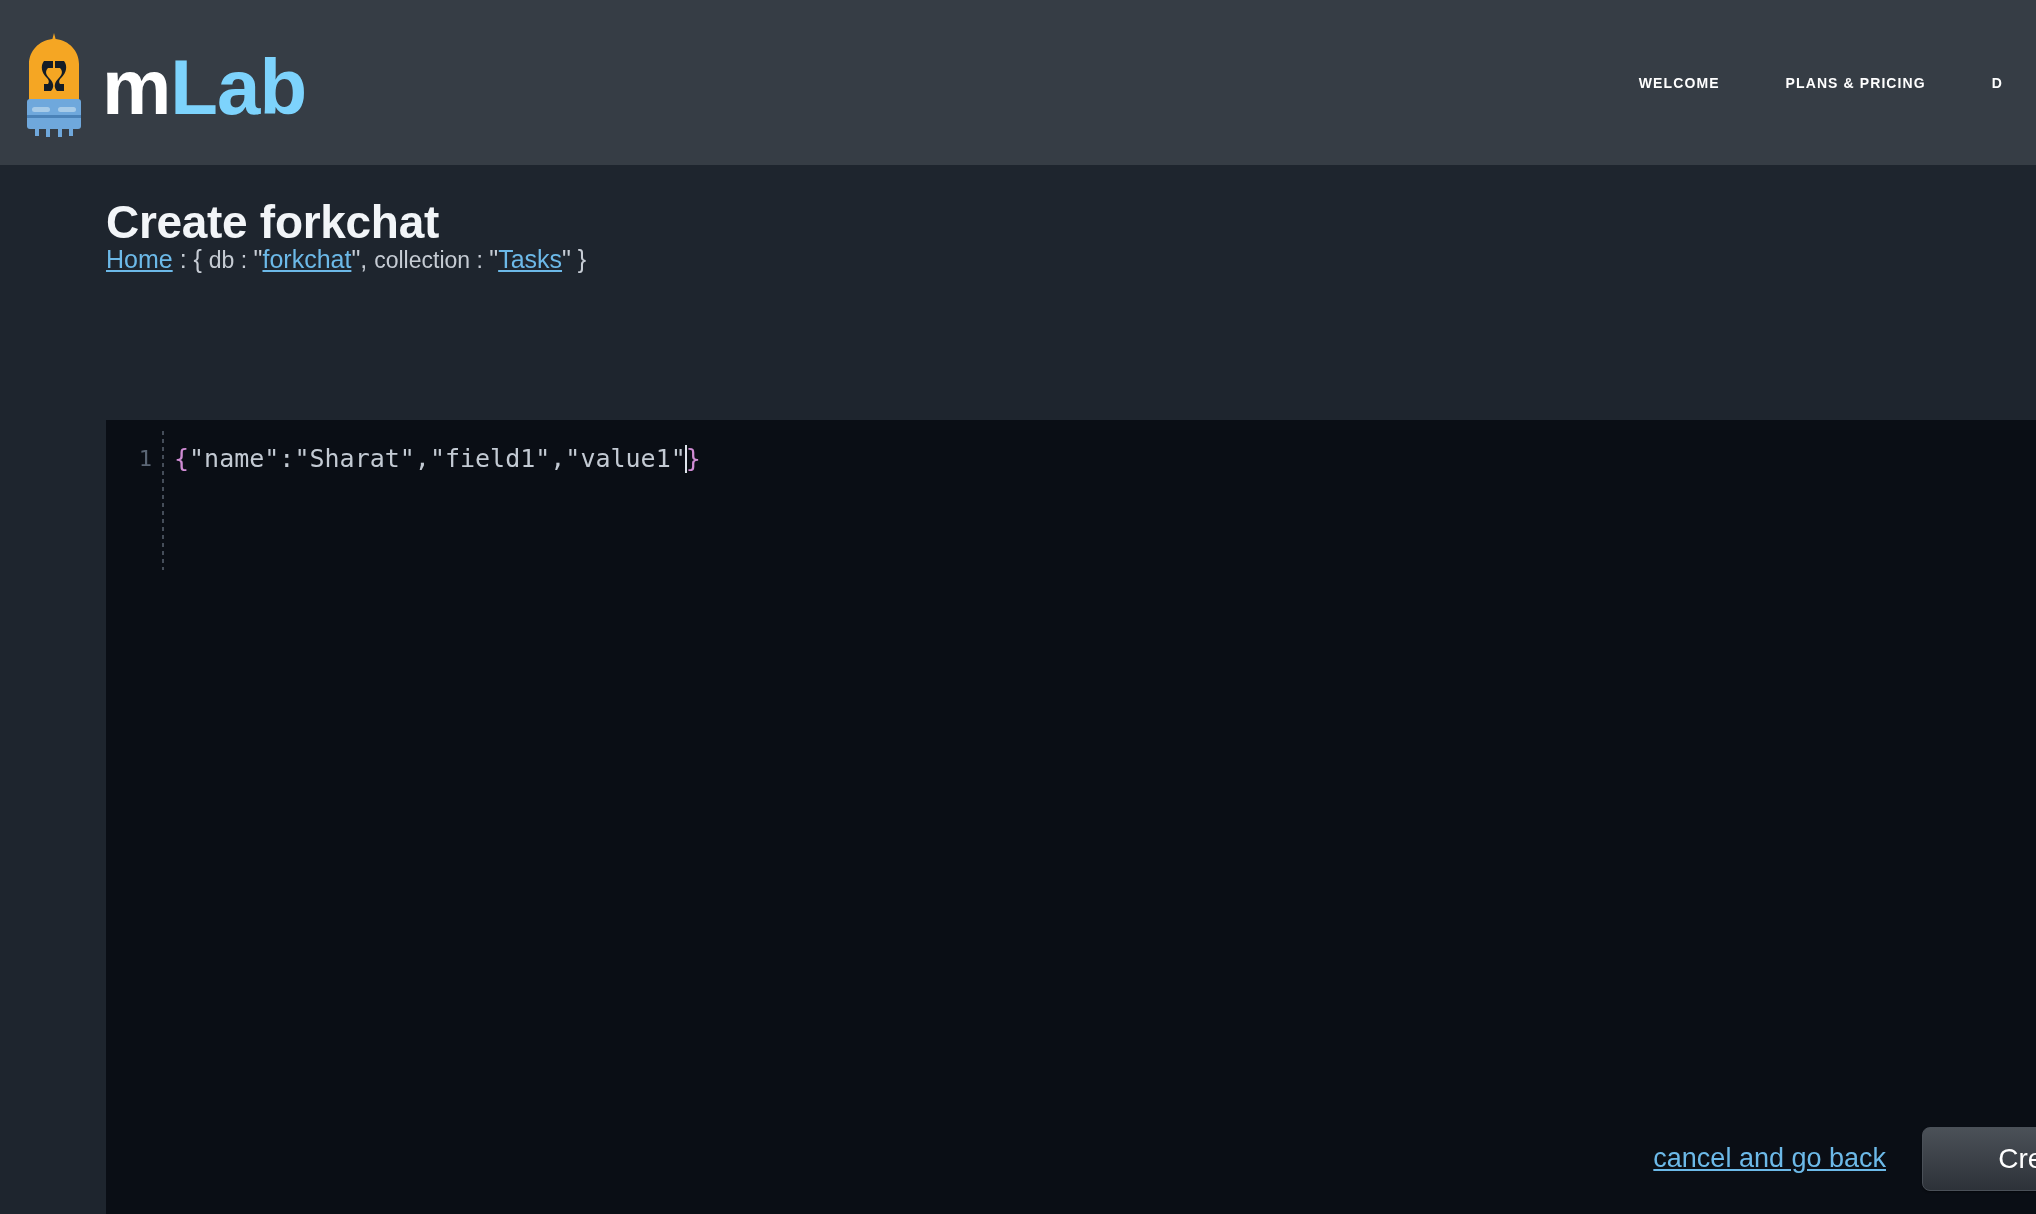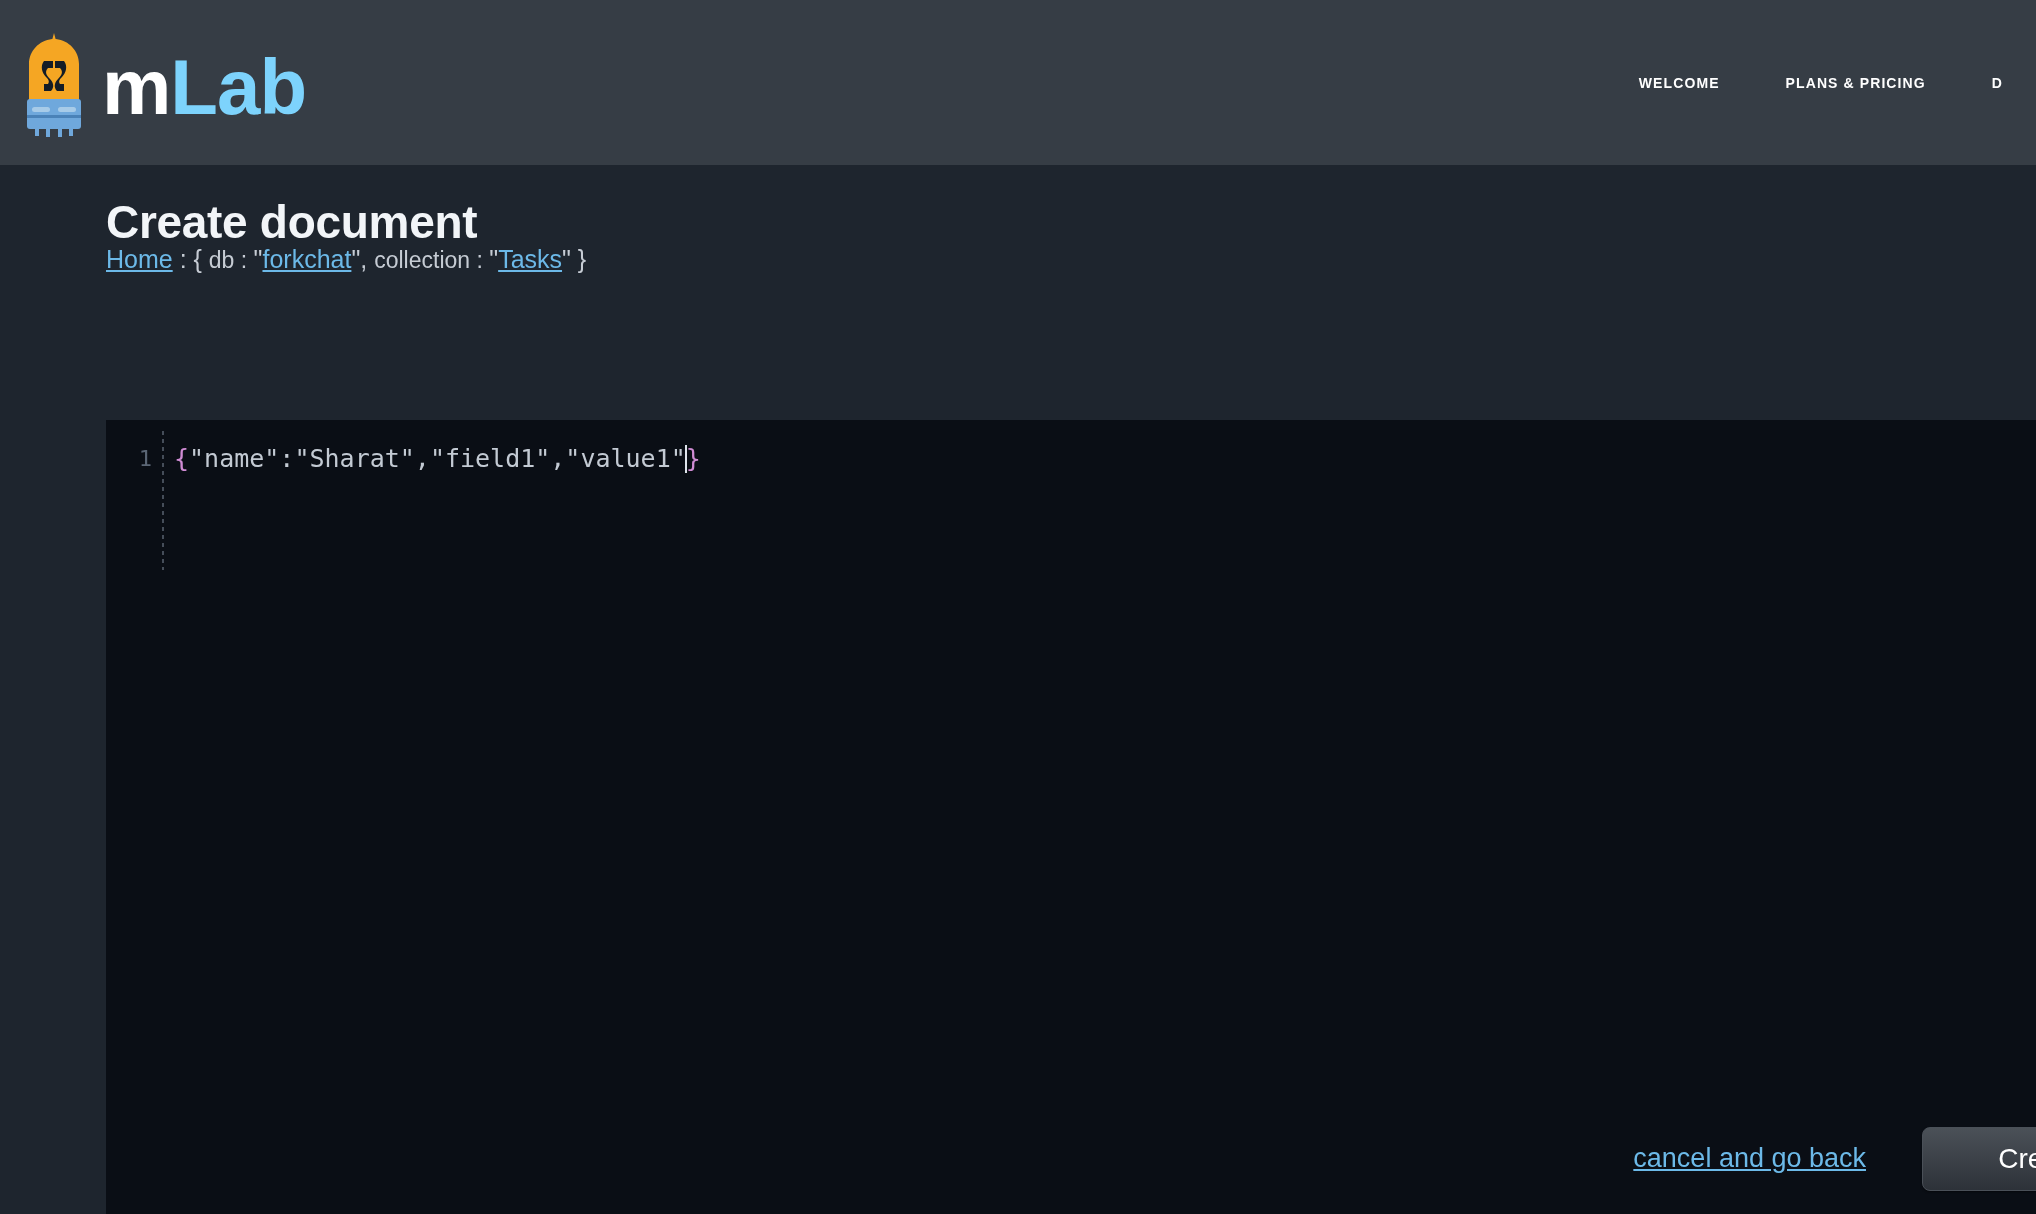--- a/index.html
+++ b/index.html
@@ -171,21 +171,20 @@
   
   .actions {
     position: absolute;
     left: 0;
     top: 1103px;
     width: 2036px;
     height: 111px;
     display: flex;
     align-items: center;
     justify-content: flex-end;
-    gap: 20px;
   }
   .cancel-link {
     color: #6cb9e8;
     font-size: 27px;
     text-decoration: underline;
     cursor: pointer;
     white-space: nowrap;
   }
   .create-btn {
     margin-left: 36px;
@@ -240,21 +239,21 @@
     <a class="nav-item">D</a>
   </nav>
 </div>
 
 <div class="page-body">
 
   <div class="breadcrumb">
     <a>Home</a><span class="sep"> : { </span><span class="kw">db</span><span class="kw"> : </span><span class="quote">"</span><a>forkchat</a><span class="quote">", </span><span class="kw">collection</span><span class="kw"> : </span><span class="quote">"</span><a>Tasks</a><span class="quote">" }</span>
   </div>
 
-  <h1 class="page-title">Create document</h1>
+  <h1 class="page-title">Create forkchat</h1>
 
   <div class="editor">
     <div class="gutter">
       <div class="gutter-line">1</div>
     </div>
     <div class="gutter-divider"></div>
     <div class="code-area"><span class="tok-brace">{</span><span class="tok-str">"name":"Sharat","field1","value1"</span><span class="caret"></span><span class="tok-brace">}</span></div>
   </div>
 
 </div>

